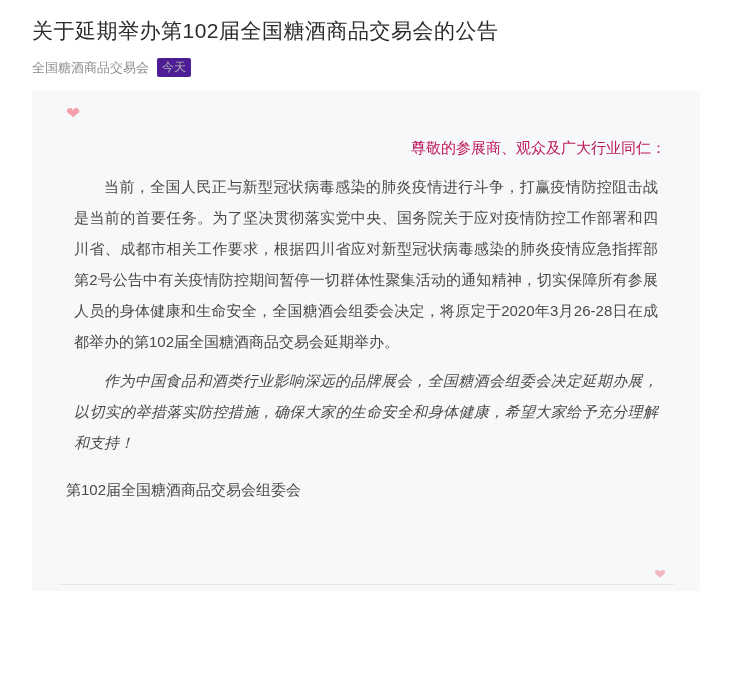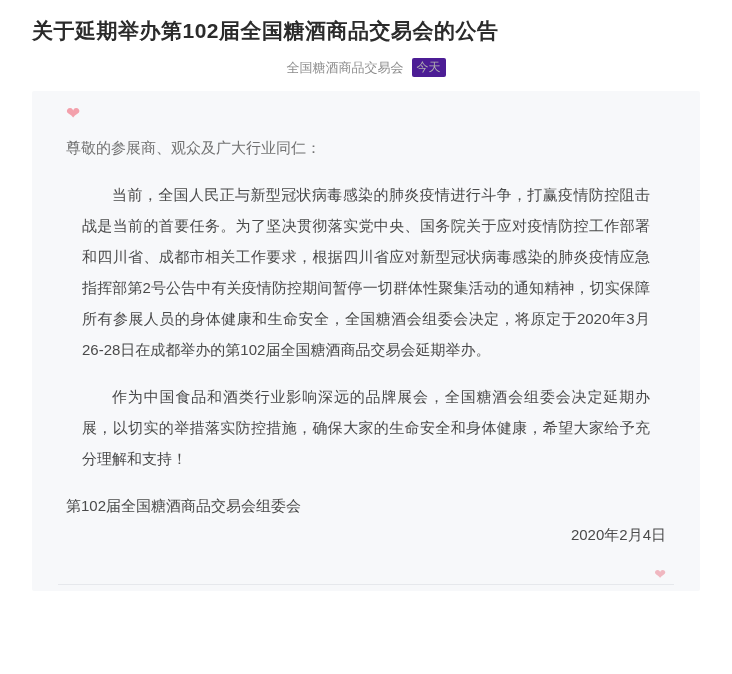--- a/index.html
+++ b/index.html
@@ -18,33 +18,32 @@
     position: relative;
     width: 732px;
     height: 674px;
     box-sizing: border-box;
     padding: 0 32px;
     background: #ffffff;
   }
   .article-title {
     font-size: 21px;
     line-height: 30px;
-    font-weight: bold;
+    font-weight: normal;
     color: #2b2b2b;
     letter-spacing: 0.5px;
     padding-top: 16px;
     padding-bottom: 6px;
   }
   .meta-row {
     display: flex;
     align-items: center;
     gap: 8px;
     padding-top: 6px;
     padding-bottom: 14px;
-    justify-content: center;
   }
   .meta-source {
     font-size: 13px;
     color: #8d8d8d;
   }
   .meta-time {
     font-size: 12px;
     color: #b0b0b0;
     background: #4c1d95;
     border-radius: 2px;
@@ -71,33 +70,35 @@
   .heart-bottom {
     position: absolute;
     bottom: 10px;
     right: 34px;
     font-size: 14px;
     color: #f0b7c0;
   }
   .salutation {
     font-size: 15px;
     line-height: 30px;
-    color: #737373;
+    color: #be185d;
     margin-top: 16px;
+    text-align: right;
   }
   .para {
     font-size: 15px;
     line-height: 31px;
     color: #4a4a4a;
     text-align: justify;
     text-indent: 2em;
-    margin: 16px;
+    margin: 8px;
   }
   .para + .para {
     margin-top: 0px;
+    font-style: italic;
   }
   .signoff {
     font-size: 15px;
     line-height: 31px;
     color: #4a4a4a;
     margin-top: 16px;
   }
   .signoff-date {
     font-size: 15px;
     line-height: 28px;
@@ -127,19 +128,18 @@
 
   <div class="card">
     <span class="heart heart-top">❤</span>
 
     <div class="salutation">尊敬的参展商、观众及广大行业同仁：</div>
 
     <p class="para">当前，全国人民正与新型冠状病毒感染的肺炎疫情进行斗争，打赢疫情防控阻击战是当前的首要任务。为了坚决贯彻落实党中央、国务院关于应对疫情防控工作部署和四川省、成都市相关工作要求，根据四川省应对新型冠状病毒感染的肺炎疫情应急指挥部第2号公告中有关疫情防控期间暂停一切群体性聚集活动的通知精神，切实保障所有参展人员的身体健康和生命安全，全国糖酒会组委会决定，将原定于2020年3月26-28日在成都举办的第102届全国糖酒商品交易会延期举办。</p>
     <p class="para">作为中国食品和酒类行业影响深远的品牌展会，全国糖酒会组委会决定延期办展，以切实的举措落实防控措施，确保大家的生命安全和身体健康，希望大家给予充分理解和支持！</p>
 
     <div class="signoff">第102届全国糖酒商品交易会组委会</div>
-    <div class="signoff-date">2020年2月4日</div>
 
     <span class="heart heart-bottom">❤</span>
     <div class="divider"></div>
   </div>
 
 </div>
 
 </body></html>

